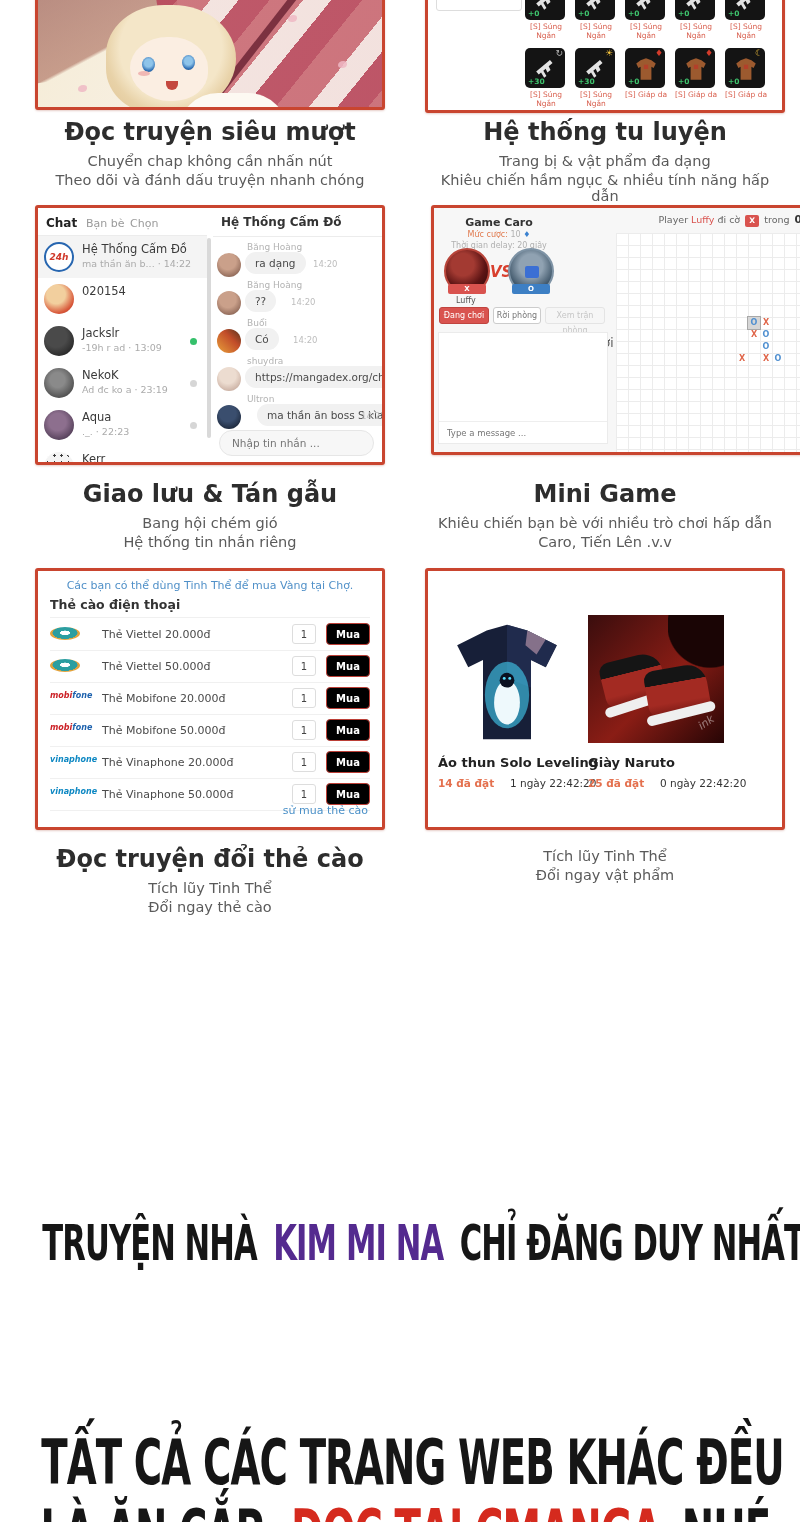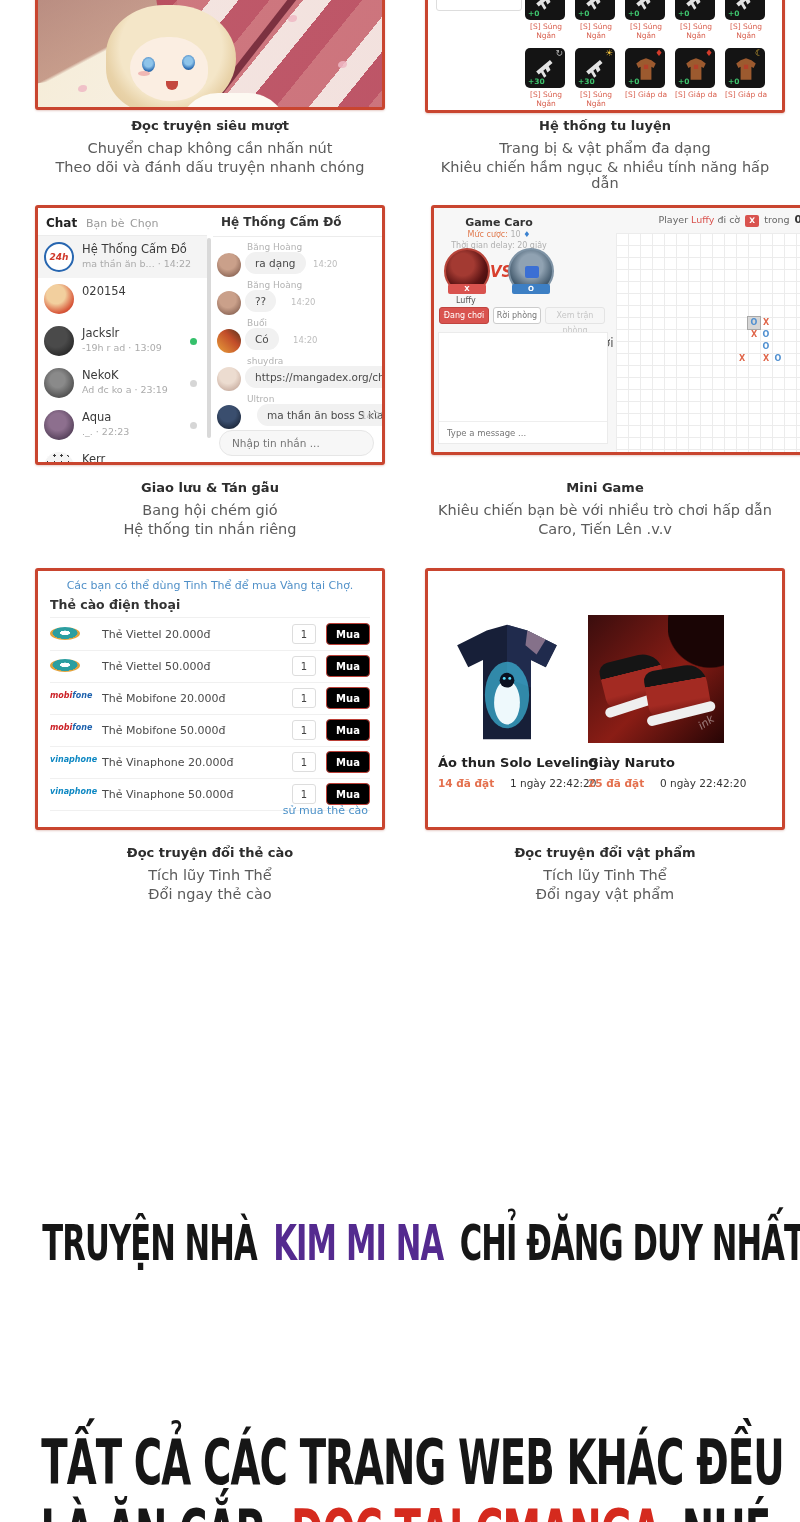--- a/index.html
+++ b/index.html
@@ -5,21 +5,21 @@
   * { margin:0; padding:0; box-sizing:border-box; }
   html,body { background:#fff; }
   body { font-family:"DejaVu Sans","Liberation Sans",sans-serif; }
   .page { position:relative; width:800px; height:1522px; margin:0 auto; background:#fff; overflow:hidden; }
 
   
   .panel { position:absolute; background:#fff; border:3px solid #c9452f; border-radius:3px; overflow:hidden; box-shadow:0 1px 2px rgba(160,60,40,.25); }
 
   
   .cap { position:absolute; text-align:center; }
-  .cap h3 { font-size:13px; font-weight:bold; color:#2d2d2d; margin-bottom:7px; }
+  .cap h3 { font-size:24px; font-weight:bold; color:#2d2d2d; margin-bottom:7px; }
   .cap p { font-size:14.5px; color:#5a5a5a; margin-top:3px; }
 
   
   .art { position:absolute; inset:0; background:linear-gradient(115deg,#f5ecd6 0%,#f7efe0 40%,#f3dfd6 70%,#eccfc9 100%); }
   .art .torii { position:absolute; left:-30px; top:-10px; width:170px; height:120px; background:linear-gradient(160deg,#7a2f33,#a05a4a 70%,transparent 72%); opacity:.55; transform:rotate(-8deg); border-radius:6px; }
   .art .umb { position:absolute; right:-60px; top:-40px; width:300px; height:210px; background:repeating-linear-gradient(115deg,#c96a74 0 26px,#f3e3e0 26px 48px,#b8485c 48px 72px); transform:rotate(14deg); border-radius:0 0 0 160px; opacity:.9; }
   .art .pole { position:absolute; right:118px; top:-20px; width:7px; height:190px; background:#7c3140; transform:rotate(38deg); }
   .art .hair { position:absolute; left:68px; top:40px; width:130px; height:110px; background:radial-gradient(circle at 50% 40%,#f4e6c8 0 55%,#e8d2a8 70%,#dfc394 100%); border-radius:48% 52% 55% 45%; }
   .art .face { position:absolute; left:92px; top:72px; width:78px; height:64px; background:#fbeee2; border-radius:50% 50% 46% 54%; }
   .art .eye { position:absolute; width:13px; height:15px; background:radial-gradient(circle at 50% 40%,#8ec4ea 0 35%,#2f6fb4 70%,#123a66 100%); border-radius:50%; }
@@ -466,21 +466,20 @@
         <div class="shoe" style="left:58px;top:52px;transform:rotate(-10deg);"></div>
         <div class="wmark">ink</div>
       </div>
       <div class="prod-name" style="left:160px;top:184px;">Giày Naruto</div>
       <div class="prod-ordered" style="left:160px;top:206px;">25 đã đặt</div>
       <div class="prod-count" style="left:232px;top:206px;">0 ngày 22:42:20</div>
     </div>
   </div>
 
   <div class="cap" style="left:425px;top:845px;width:360px;">
-    <h3>Đọc truyện đổi vật phẩm</h3>
     <p>Tích lũy Tinh Thể</p>
     <p>Đổi ngay vật phẩm</p>
   </div>
 
   <div class="bigline" style="top:1218px;font-size:34px;">
     <span>
       <b class="blk">TRUYỆN NHÀ</b>
       <b class="pur">KIM MI NA</b>
       <b class="blk">CHỈ ĐĂNG DUY NHẤT</b>
     </span>

